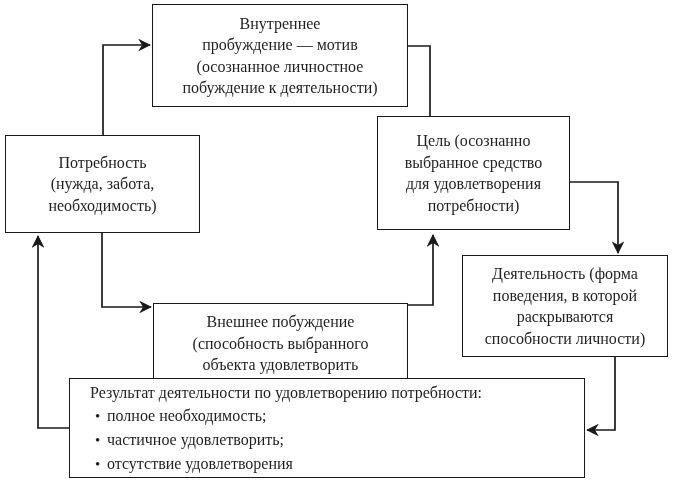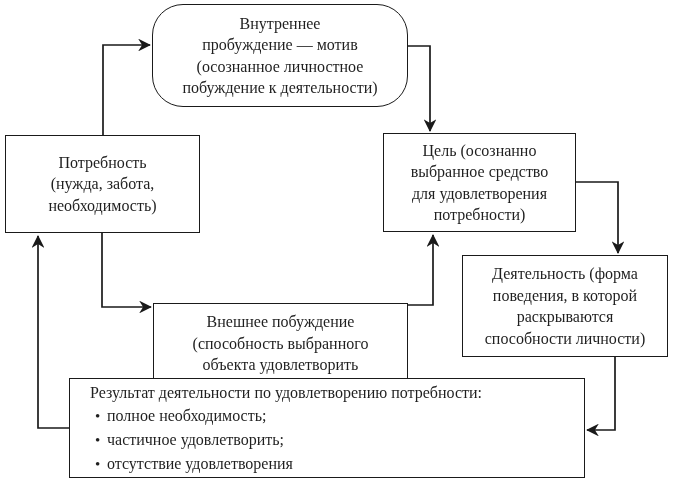--- a/index.html
+++ b/index.html
@@ -35,23 +35,23 @@
     border: 1.6px solid #1a1a1a;
     background: #ffffff;
     display: flex;
     align-items: center;
     justify-content: center;
     text-align: center;
     font-size: 16px;
     line-height: 21.5px;
     white-space: pre-line;
   }
-  #node-inner-motive { left: 152px; top: 4px;   width: 256px; height: 103px; border-radius: 31px; }
+  #node-inner-motive { left: 152px; top: 4px;   width: 256px; height: 103px; }
   #node-need         { left: 5px;   top: 135px; width: 195px; height: 98px; }
-  #node-goal         { left: 377px; top: 133px; width: 193px; height: 99px; margin-left: 6px; }
+  #node-goal         { left: 377px; top: 116px; width: 193px; height: 114px; }
   #node-external     { left: 153px; top: 255px; width: 255px; height: 102px; margin-top: 48px; }
   #node-activity     { left: 462px; top: 255px; width: 206px; height: 102px; }
   #node-result {
     left: 69px; top: 378px; width: 516px; height: 100px;
     flex-direction: column;
     align-items: stretch;
     justify-content: center;
     text-align: left;
     line-height: 23px;
     white-space: normal;

